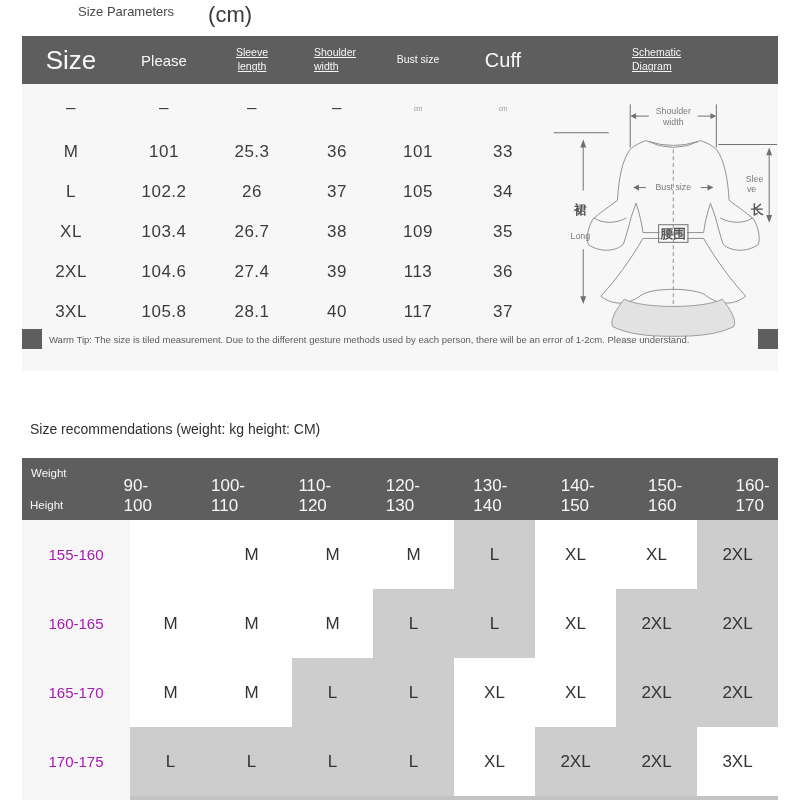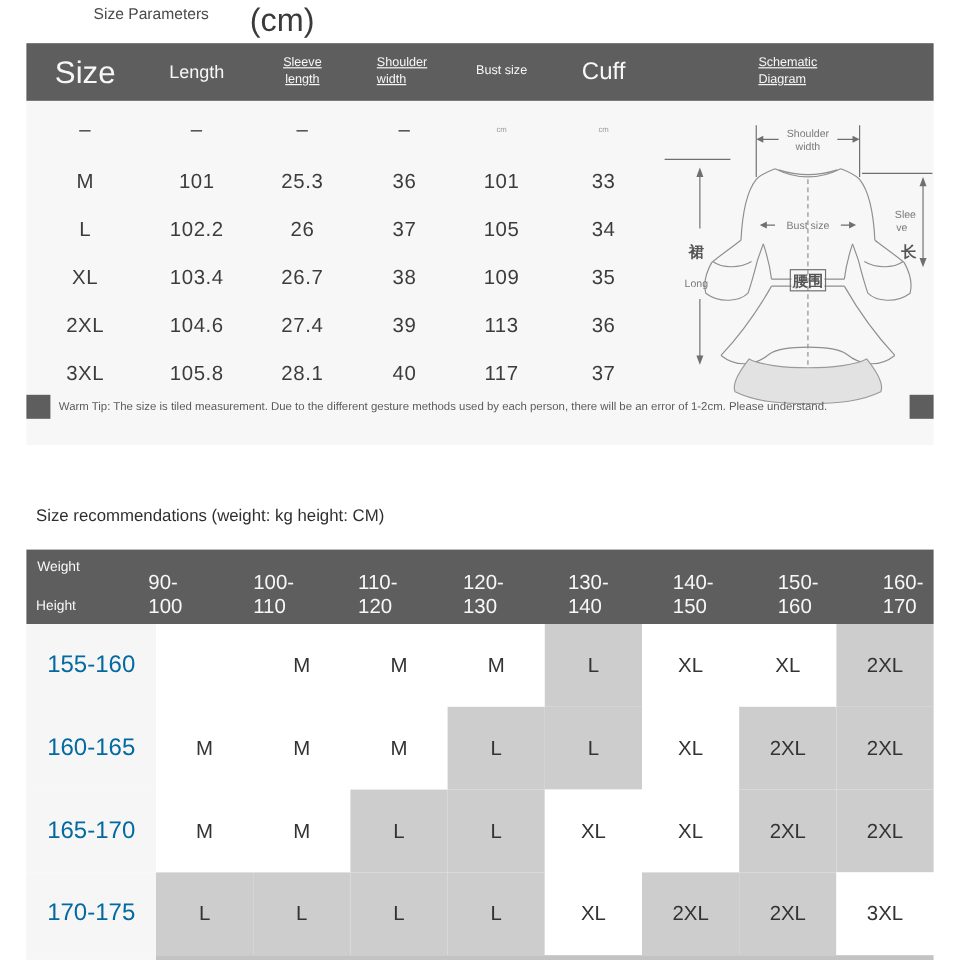--- a/index.html
+++ b/index.html
@@ -2,21 +2,21 @@
 <html><head>
 <meta charset="utf-8">
 <style>
   * { margin:0; padding:0; box-sizing:border-box; }
   html,body { width:800px; height:800px; background:#ffffff; font-family:"Liberation Sans", sans-serif; overflow:hidden; }
   .page { position:relative; width:800px; height:800px; background:#fff; }
 
   
   .sp-title-row { position:absolute; left:30px; top:4px; display:flex; gap:34px;margin-left:48px; }
   .sp-title { font-size:13px; color:#4a4a4a; padding-bottom:4px; }
-  .sp-unit-title { font-size:27px; color:#3a3a3a; font-weight:400; line-height:1; }
+  .sp-unit-title { font-size:22px; color:#3a3a3a; font-weight:400; line-height:1; }
 
   
   .sp-card { position:absolute; left:22px; top:36px; width:756px; height:335px; background:#f7f7f7; }
   .sp-header { display:flex; height:48px; background:#5e5e5e; color:#f7f7f7; align-items:center; }
   .sp-hcell { display:flex; align-items:center; justify-content:center; text-align:center; height:100%; }
   .c0{width:98px}.c1{width:88px}.c2{width:88px}.c3{width:82px}.c4{width:80px}.c5{width:90px}.c6{width:230px}
   .h-size { font-size:26px; }
   .h-length { font-size:15px; }
   .h-small { font-size:10.5px; line-height:1.3; }
   .h-small .wrap { width:52px;text-decoration:underline; }
@@ -41,21 +41,21 @@
   .rec-title { position:absolute; left:30px; top:421px; font-size:14px; color:#2f2f2f; }
 
   .rec-table { position:absolute; left:22px; top:458px; width:756px; }
   .rec-header { display:flex; height:62px; background:#5e5e5e; color:#f7f7f7;gap:45px; }
   .rec-corner { width:108px; position:relative; }
   .rec-corner .w { position:absolute; right:12px; top:9px; font-size:11.5px; }
   .rec-corner .h { position:absolute; left:8px; bottom:9px; font-size:11.5px; }
   .rec-hcell { width:81px; display:flex; align-items:center; justify-content:center; font-size:17px; padding-top:14px; }
 
   .rec-row { display:flex; height:69px; }
-  .rec-height { width:108px; background:#f6f6f6; display:flex; align-items:center; justify-content:center; font-size:20px; color:#0369a1; }
+  .rec-height { width:108px; background:#f6f6f6; display:flex; align-items:center; justify-content:center; font-size:15px; color:#a21caf; }
   .rec-cell { width:81px; background:#ffffff; display:flex; align-items:center; justify-content:center; font-size:17px; color:#333; }
   .rec-cell.shaded { background:#cdcdcd; }
   .rec-strip { display:flex; height:4px; }
   .rec-strip .lft { width:108px; background:#f6f6f6; }
   .rec-strip .rgt { width:648px; background:#c3c3c3; }
 
   svg text { font-family:"Liberation Sans", sans-serif; }
   .sch-line { stroke:#8f8f8f; stroke-width:1; fill:none; }
   .sch-meas { stroke:#6f6f6f; stroke-width:1; fill:none; }
   .sch-lbl { fill:#7a7a7a; font-size:9px; }
@@ -67,21 +67,21 @@
 <div class="page">
 
   <div class="sp-title-row">
     <span class="sp-title">Size Parameters</span>
     <span class="sp-unit-title">(cm)</span>
   </div>
 
   <div class="sp-card">
     <div class="sp-header">
       <div class="sp-hcell c0 h-size">Size</div>
-      <div class="sp-hcell c1 h-length">Length</div>
+      <div class="sp-hcell c1 h-length">Please</div>
       <div class="sp-hcell c2 h-small">
           <span class="wrap">Sleeve length</span>
         </div>
       <div class="sp-hcell c3 h-small h-shoulder">
           <span class="wrap">Shoulder width</span>
         </div>
       <div class="sp-hcell c4 h-small">Bust size</div>
       <div class="sp-hcell c5 h-cuff">Cuff</div>
       <div class="sp-hcell c6 h-small h-schematic">
           <span class="wrap">Schematic Diagram</span>

